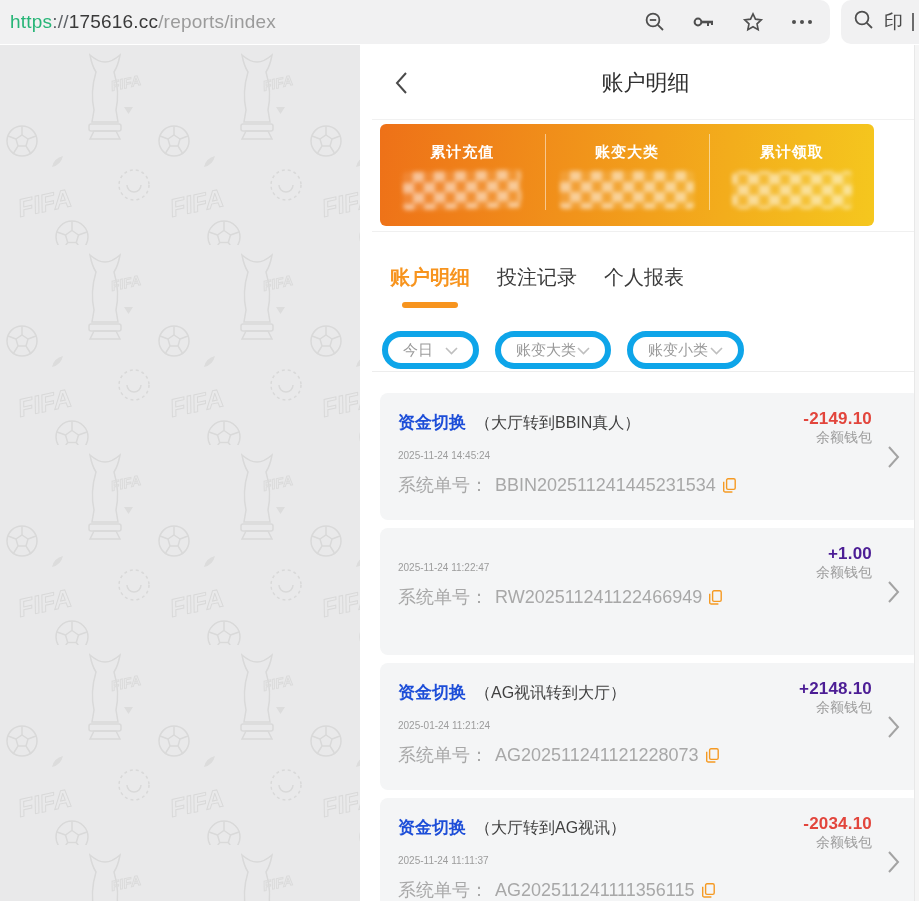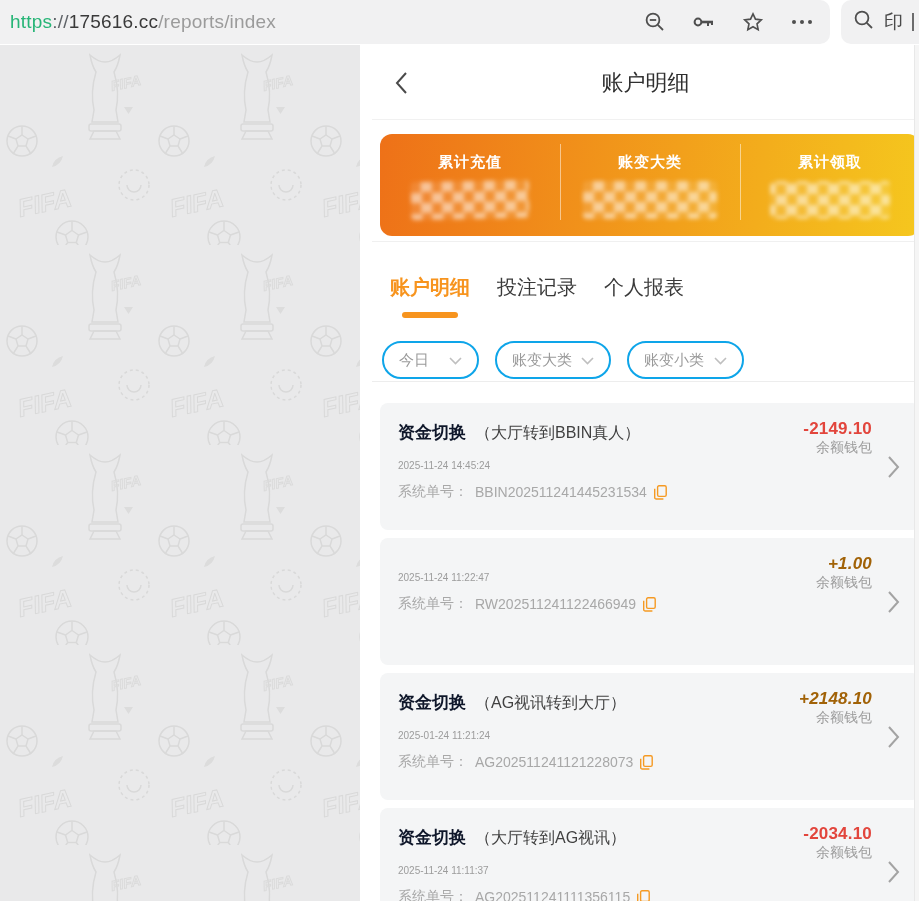--- a/index.html
+++ b/index.html
@@ -32,22 +32,22 @@
   .panel { position:absolute; left:360px; top:45px; width:559px; height:856px;
            background:#fff; overflow:hidden;padding-left:12px; }
   .scroll-strip { position:absolute; right:0; top:0; width:5px; height:100%;
                   background:#f5f5f5; border-left:1px solid #e8e8e8; }
 
   .panel-header { position:relative; height:75px; border-bottom:1px solid #f1f1f1; }
   .back-btn { position:absolute; left:22px; top:26px; width:18px; height:24px; cursor:pointer; }
   .page-title { text-align:center; line-height:75px; font-size:22px; color:#2f2f2f; }
 
   
-  .sum-card { position:relative; margin:14px 11px 0 8px; width:540px; height:102px;
-              border-radius:12px; overflow:hidden;
+  .sum-card { position:relative; margin:4px 11px 0 8px; width:494px; height:102px;
+              border-radius:6px; overflow:hidden;
               background:linear-gradient(96deg,#ee7118 0%,#f2a01b 55%,#f5c71e 100%);
               display:flex; }
   .sum-col { flex:1; position:relative; display:flex; flex-direction:column; align-items:center;
              padding-top:19px; }
   .sum-col + .sum-col::before { content:""; position:absolute; left:0; top:10px; bottom:16px;
              width:1px; background:rgba(255,255,255,.5); }
   .sum-label { font-size:15px; font-weight:bold; color:#fff; letter-spacing:1px; white-space:nowrap; }
   .mosaic { margin-top:9px; height:38px; border-radius:4px;
             background-image:repeating-conic-gradient(rgba(255,255,255,.55) 0% 25%, rgba(255,255,255,.12) 25% 50%);
             background-size:21px 21px; filter:blur(2px); }
@@ -63,42 +63,42 @@
   .tabs { padding:32px 0 0 18px; display:flex; gap:27px; }
   .tab { display:inline-block; text-align:center; cursor:pointer; }
   .tab-label { font-size:20px; color:#3a3a3a; white-space:nowrap; }
   .tab.tab-active .tab-label { color:#f7941e; font-weight:bold; }
   .tab-underline { display:none; width:56px; height:6px; border-radius:3px;
                    background:#f7941e; margin:11px auto 0; }
   .tab.tab-active .tab-underline { display:block; }
 
   
   .filters { margin-top:23px; padding-left:10px; display:flex; gap:16px; }
-  .pill { height:38px; border:2px solid #0ea5e9; border-radius:19px; background:#fff;
+  .pill { height:38px; border:6px solid #0ea5e9; border-radius:19px; background:#fff;
           display:flex; align-items:center; justify-content:space-between;
           padding:0 15px; cursor:pointer; }
   .pill:nth-child(1){ width:97px; }
   .pill:nth-child(2){ width:116px; }
   .pill:nth-child(3){ width:117px; }
   .pill-label { font-size:15px; color:#9a9a9a; white-space:nowrap; }
 
   
   .txn-list { margin-top:21px; }
   .txn-card { position:relative; margin:0 11px 8px 8px; width:540px; height:127px;
               background:#f4f5f6; border-radius:8px; padding:18px 0 0 18px; }
   .txn-title-row { display:flex; align-items:baseline; white-space:nowrap; }
-  .txn-title { font-size:17px; font-weight:bold; color:#0f172a; }
+  .txn-title { font-size:17px; font-weight:bold; color:#1d4ed8; }
   .txn-note { margin-left:9px; font-size:16px; color:#414141; }
   .txn-date { margin-top:16px; font-size:10px; color:#9c9c9c; }
   .txn-order { margin-top:12px; display:flex; align-items:center; gap:7px;
-               font-size:14px; color:#a8a8a8; white-space:nowrap; }
+               font-size:18px; color:#a8a8a8; white-space:nowrap; }
   .txn-right { position:absolute; right:48px; top:16px; text-align:right; }
   .txn-amt { font-size:17px; font-weight:600; letter-spacing:.2px; }
   .amt-negative { color:#e2453c; }
-  .amt-positive { color:#a16207;font-style:italic; }
+  .amt-positive { color:#4c1d95; }
   .txn-wallet { font-size:14px; color:#9c9c9c; white-space:nowrap; }
   .txn-chev { position:absolute; right:20px; top:52px; cursor:pointer; }
   .copy-btn { cursor:pointer; display:flex; }
 </style>
 </head>
 <body>
 
 <div class="stage">
 
   <div class="topbar">

